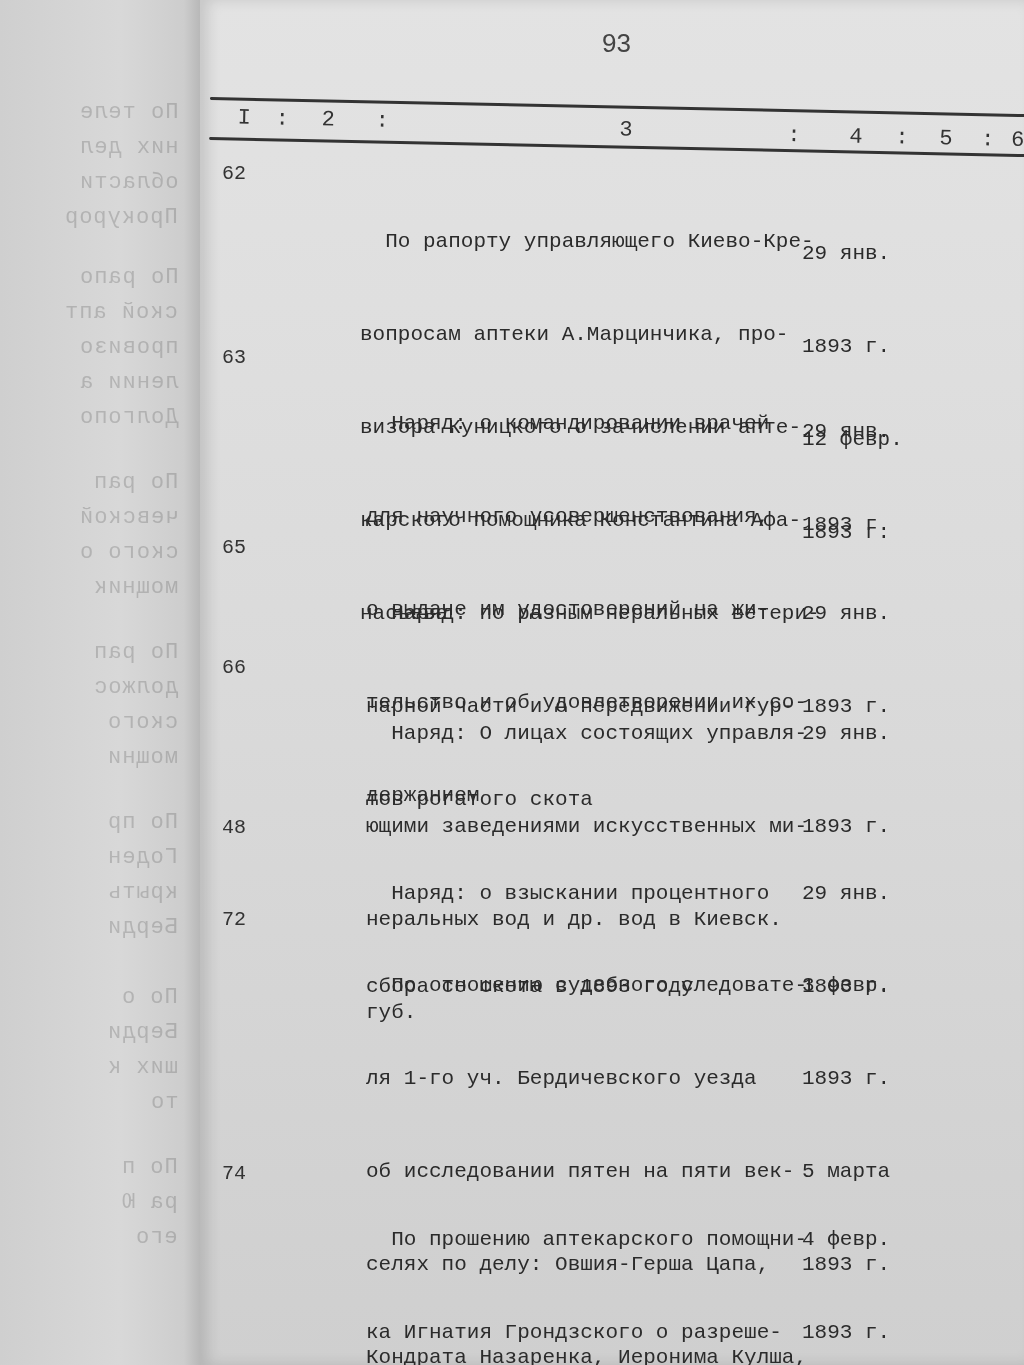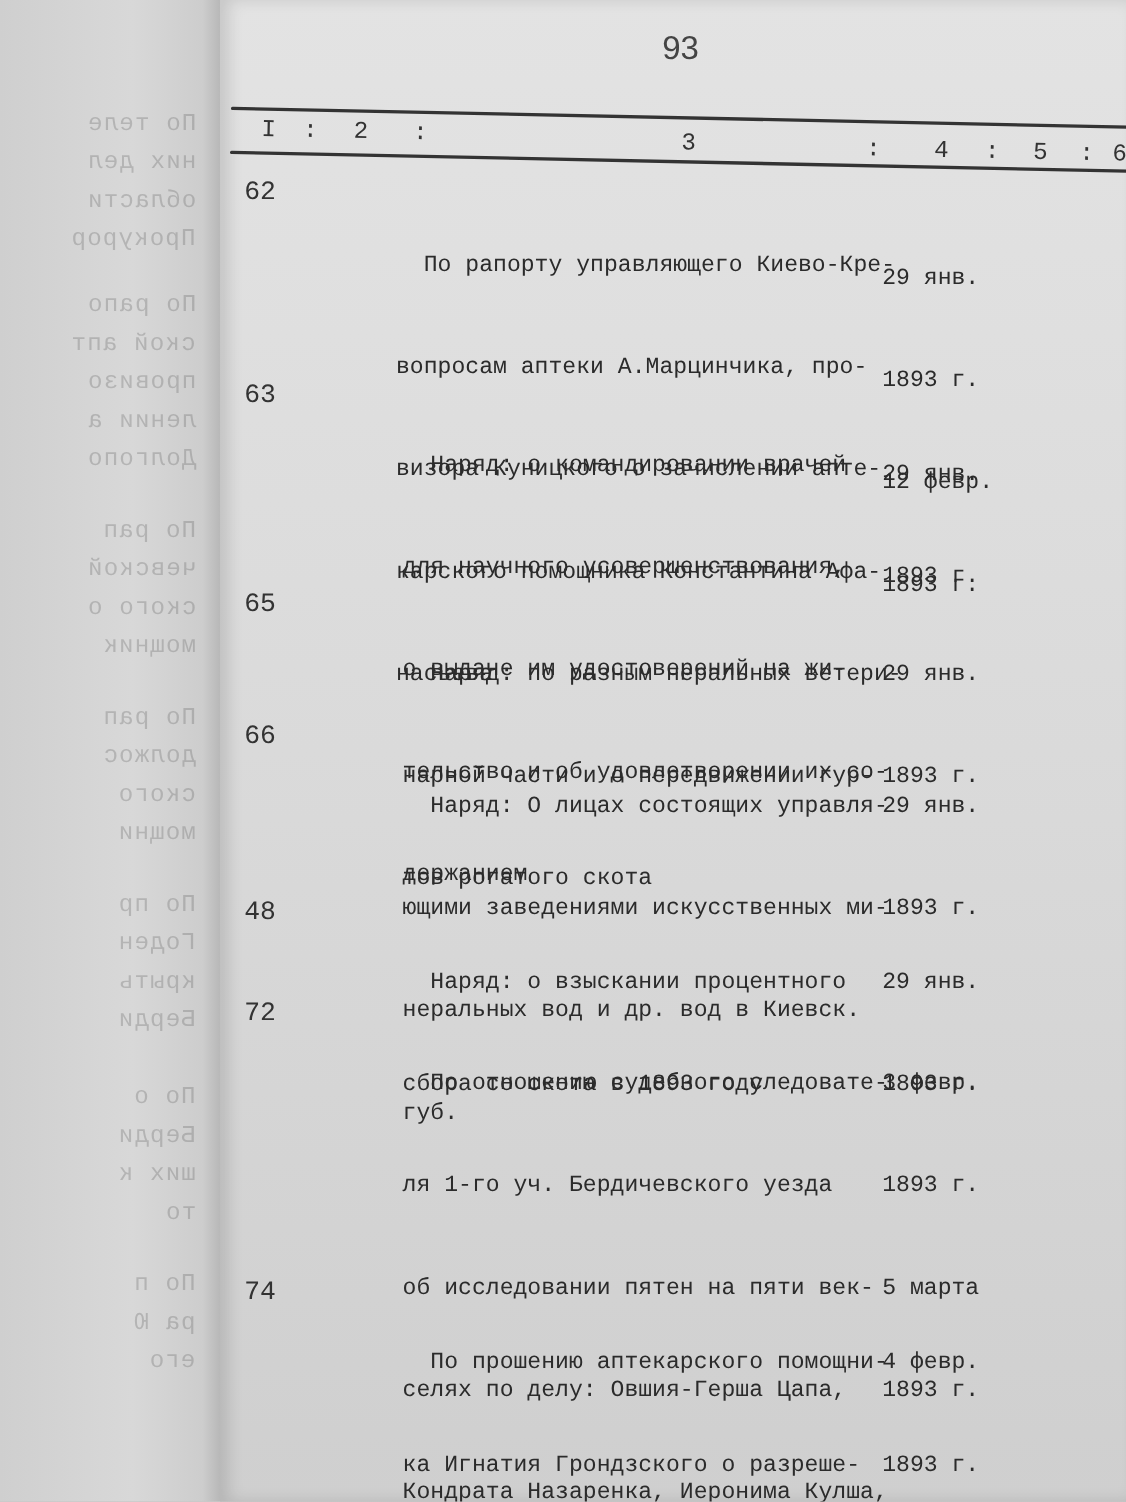--- a/index.html
+++ b/index.html
@@ -17,33 +17,33 @@
     .facing-page .ghost {
       position: absolute; color: rgba(90,90,90,0.28); font-size: 22px;
       transform: scaleX(-1); white-space: nowrap; right: 22px; letter-spacing: 1px;
     }
     .page {
       position: absolute; left: 200px; top: 0; width: 824px; height: 1365px;
       background: linear-gradient(180deg, #e3e3e3 0%, #dadada 50%, #cfcfcf 100%);
       box-shadow: inset 8px 0 14px rgba(0,0,0,0.12);
     }
     .page-number {
-      position: absolute; left: 402px; top: 28px; font-size: 30px; color: #444;
+      position: absolute; left: 402px; top: 28px; font-size: 26px; color: #444;
       font-family: "Liberation Sans", sans-serif;
     }
     .header-band {
       position: absolute; left: 10px; top: 95px; width: 820px; height: 60px;
       transform: rotate(1.2deg); transform-origin: left top;
     }
     .rule { position: absolute; left: 0; width: 100%; height: 3px; background: #333; border-radius: 2px; }
     .rule.top { top: 2px; }
     .rule.bottom { top: 42px; }
     .col-head { position: absolute; top: 10px; font-size: 22px; color: #333; }
     .entry { position: absolute; left: 0; width: 824px; }
-    .entry .num { position: absolute; left: 22px; font-size: 24px; color: #333; }
+    .entry .num { position: absolute; left: 22px; font-size: 20px; color: #333; }
     .entry .text { position: absolute; left: 166px; font-size: 21px; line-height: 31px; white-space: pre; color: #2b2b2b; }
     .entry .dates { position: absolute; left: 602px; font-size: 21px; line-height: 31px; white-space: pre; color: #2b2b2b; }
     .line { display: block; }
   </style>
 </head>
 <body>
 
 <div class="facing-page">
   <div class="ghost" style="top:100px">По теле</div>
   <div class="ghost" style="top:135px">них дел</div>

